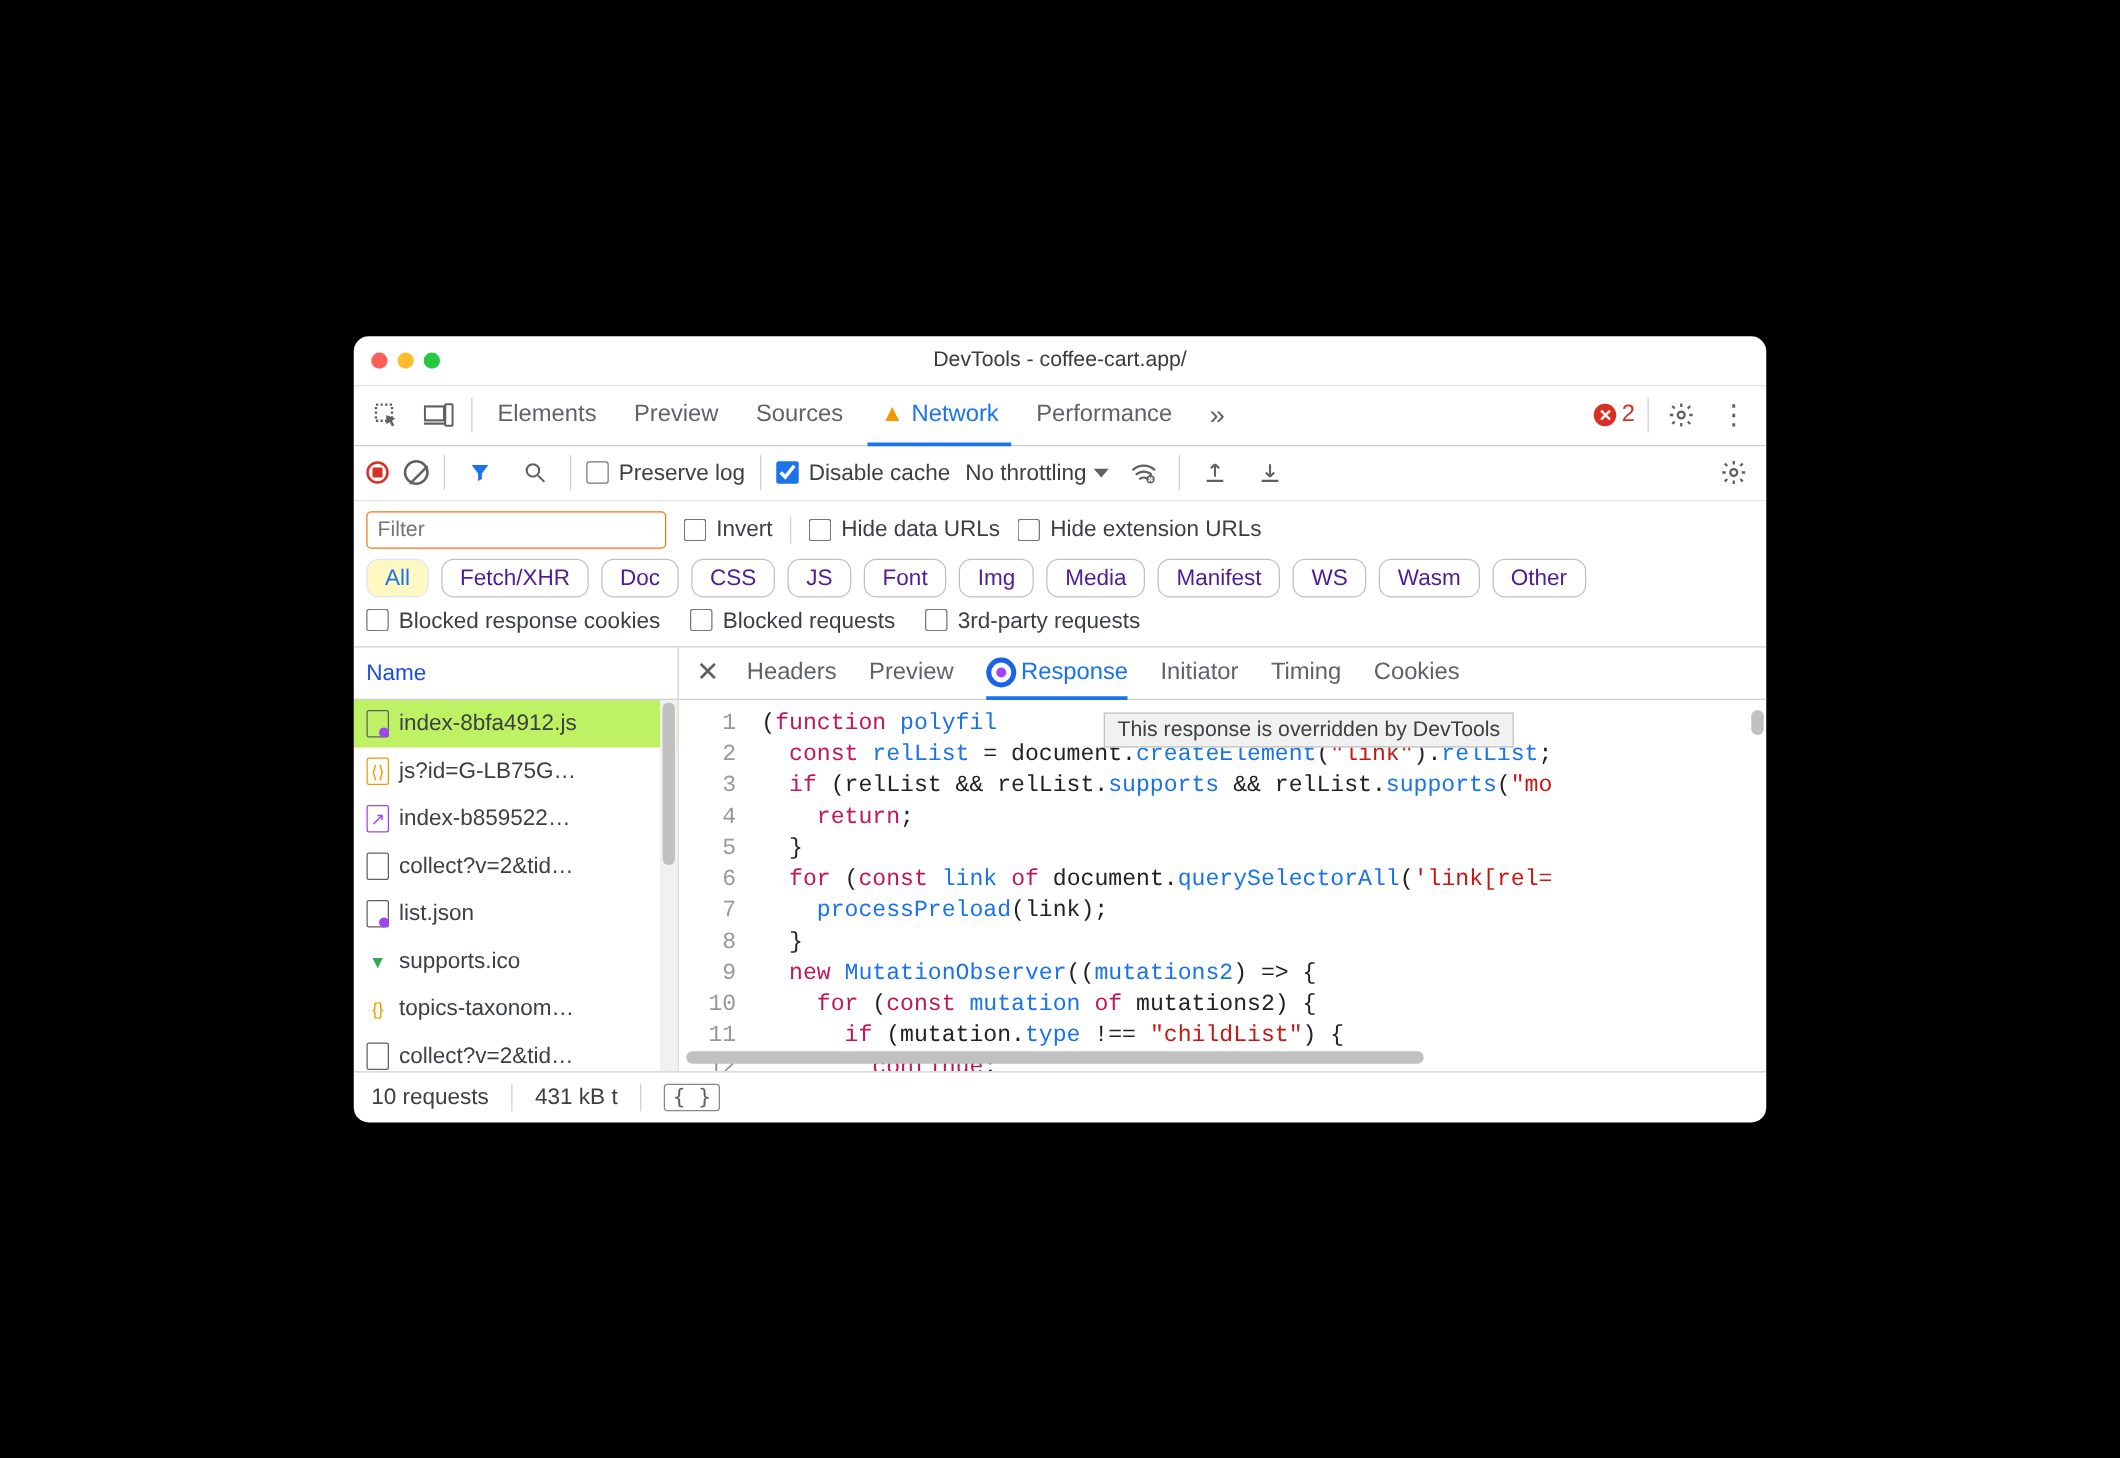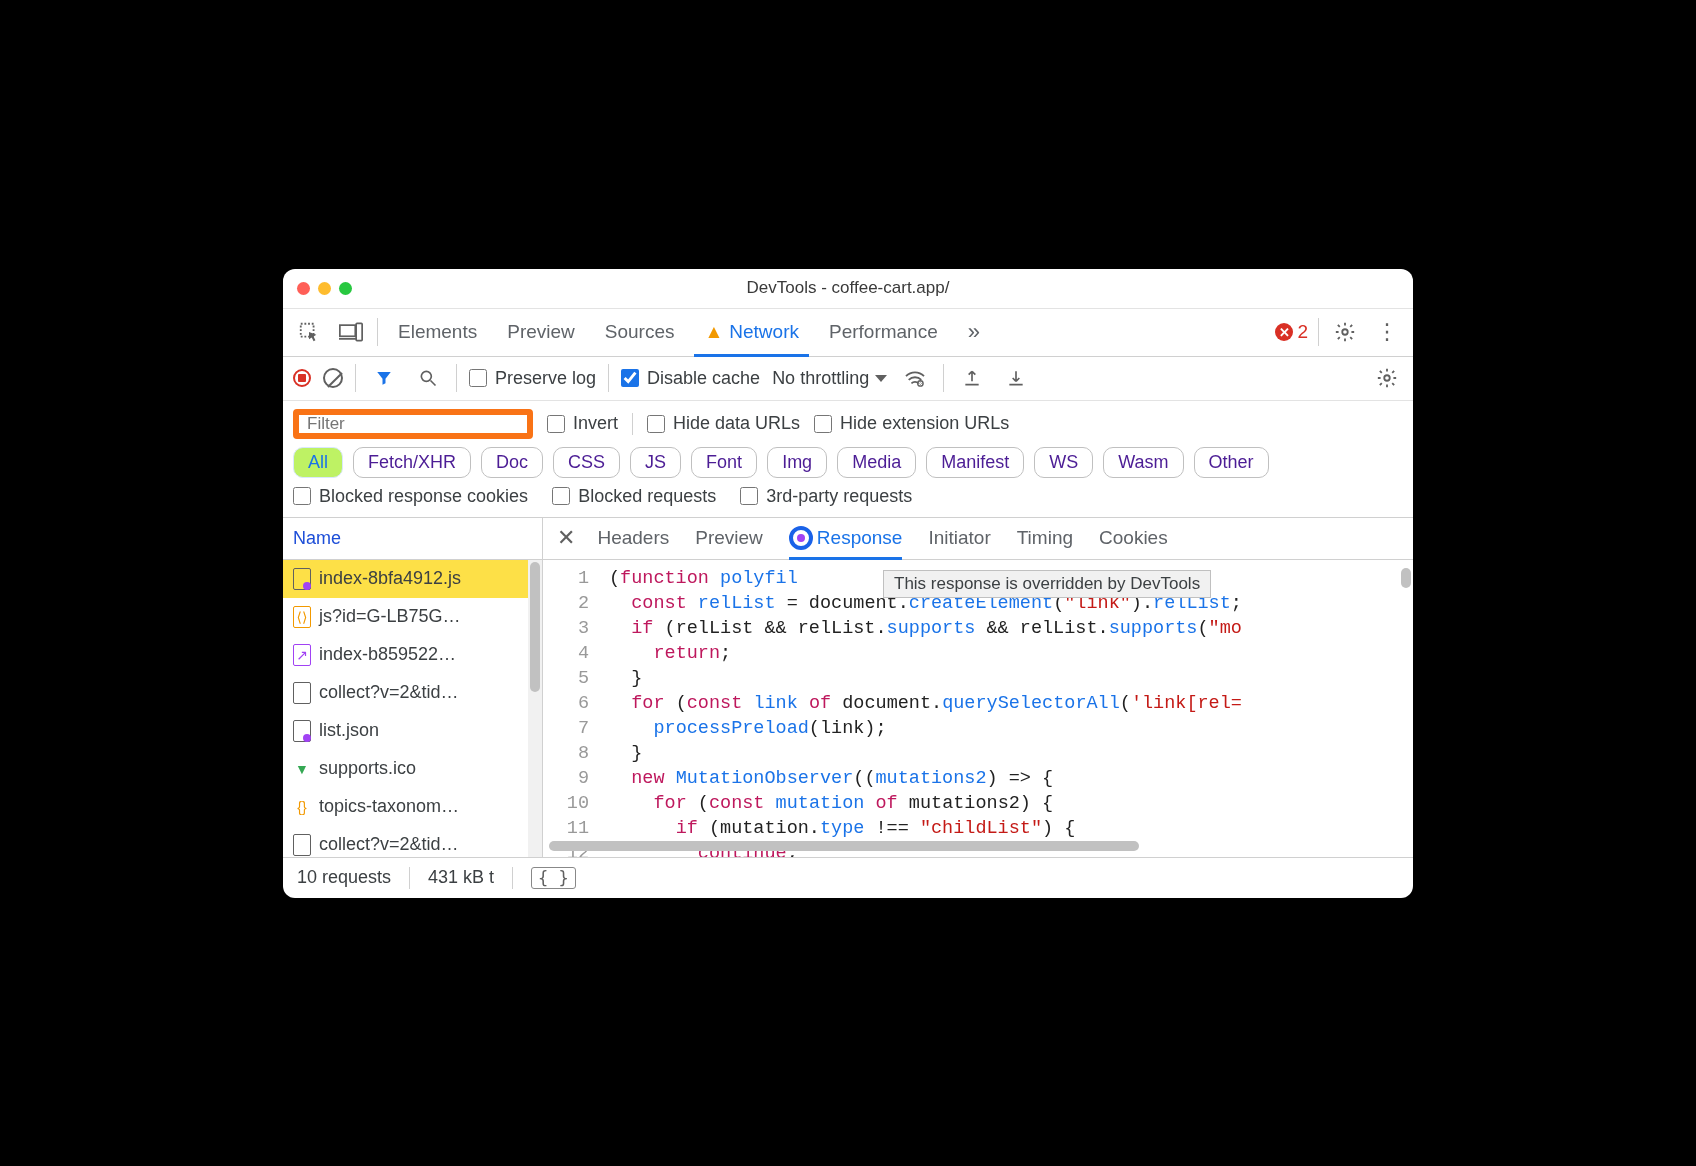--- a/index.html
+++ b/index.html
@@ -25,34 +25,34 @@
 .rec::after { content: ""; width: 8px; height: 8px; background: #d93025; border-radius: 1px; position: absolute; top: 3px; left: 3px; }
 .nosign { width: 20px; height: 20px; border: 2px solid #606060; border-radius: 50%; position: relative; }
 .nosign::after { content: ""; position: absolute; width: 2px; height: 20px; background: #606060; transform: rotate(45deg); left: 9px; top: 0; }
 .funnel { color: #1a73e8; }
 .chk { width: 18px; height: 18px; accent-color: #1a73e8; }
 .chklabel { display: flex; align-items: center; gap: 8px; cursor: pointer; }
 .select-like { display: flex; align-items: center; gap: 6px; }
 .caret-down { width: 0; height: 0; border-left: 6px solid transparent; border-right: 6px solid transparent; border-top: 7px solid #606060; }
 
 .filterbar { padding: 8px 10px 4px; display: flex; align-items: center; gap: 14px; border-bottom: 0; font-size: 18px; color: #3c4043; flex-wrap: wrap; }
-.textfilter { width: 240px; height: 30px; border: 6px solid #f97316; border-radius: 4px; padding: 0 8px; font-size: 17px; color: #888; }
+.textfilter { width: 240px; height: 30px; border: 1px solid #f97316; border-radius: 4px; padding: 0 8px; font-size: 17px; color: #888; }
 
 .chipbar { padding: 4px 10px 8px; display: flex; gap: 10px; flex-wrap: wrap; }
 .chip { border: 1px solid #c0c0c0; border-radius: 10px; padding: 4px 14px; font-size: 18px; color: #4c1d95; cursor: pointer; background: #fff; }
-.chip.active { background: #bef264; color: #1a73e8; border-color: #d9e7fd; }
+.chip.active { background: #fef9c3; color: #1a73e8; border-color: #d9e7fd; }
 
 .checkrow { padding: 0 10px 10px; display: flex; gap: 24px; font-size: 18px; color: #3c4043; border-bottom: 1px solid #d0d0d0; }
 
 .split { display: flex; height: 340px; border-bottom: 1px solid #d0d0d0; }
 .left { width: 260px; border-right: 1px solid #d0d0d0; display: flex; flex-direction: column; position: relative; }
 .left-head { height: 42px; border-bottom: 1px solid #d0d0d0; display: flex; align-items: center; padding: 0 10px; font-size: 18px; color: #1d4ed8; }
 .rows { overflow-y: auto; flex: 1; }
 .row { height: 38px; display: flex; align-items: center; gap: 8px; padding: 0 10px; font-size: 18px; color: #3c4043; cursor: pointer; white-space: nowrap; overflow: hidden; }
-.row.selected { background: #fde047; }
+.row.selected { background: #bef264; }
 .left-scroll { position: absolute; right: 0; top: 42px; bottom: 0; width: 14px; background: #f1f1f1; display: flex; align-items: flex-start; }
 .left-scroll-thumb { width: 10px; height: 130px; background: #c1c1c1; border-radius: 5px; margin: 2px; }
 
 .fileicon { width: 18px; height: 22px; display: inline-flex; align-items: center; justify-content: center; font-size: 14px; border-radius: 2px; flex-shrink: 0; position: relative; }
 .fi-js { border: 1.5px solid #606060; color: #606060; }
 .fi-js::after { content: ""; position: absolute; right: -1px; bottom: -1px; width: 8px; height: 8px; background: #a142f4; border-radius: 50%; }
 .fi-gtm { color: #f29900; border: 1.5px solid #f29900; }
 .fi-css { color: #a142f4; border: 1.5px solid #a142f4; }
 .fi-doc { border: 1.5px solid #606060; }
 .fi-vue { color: #34a853; }

